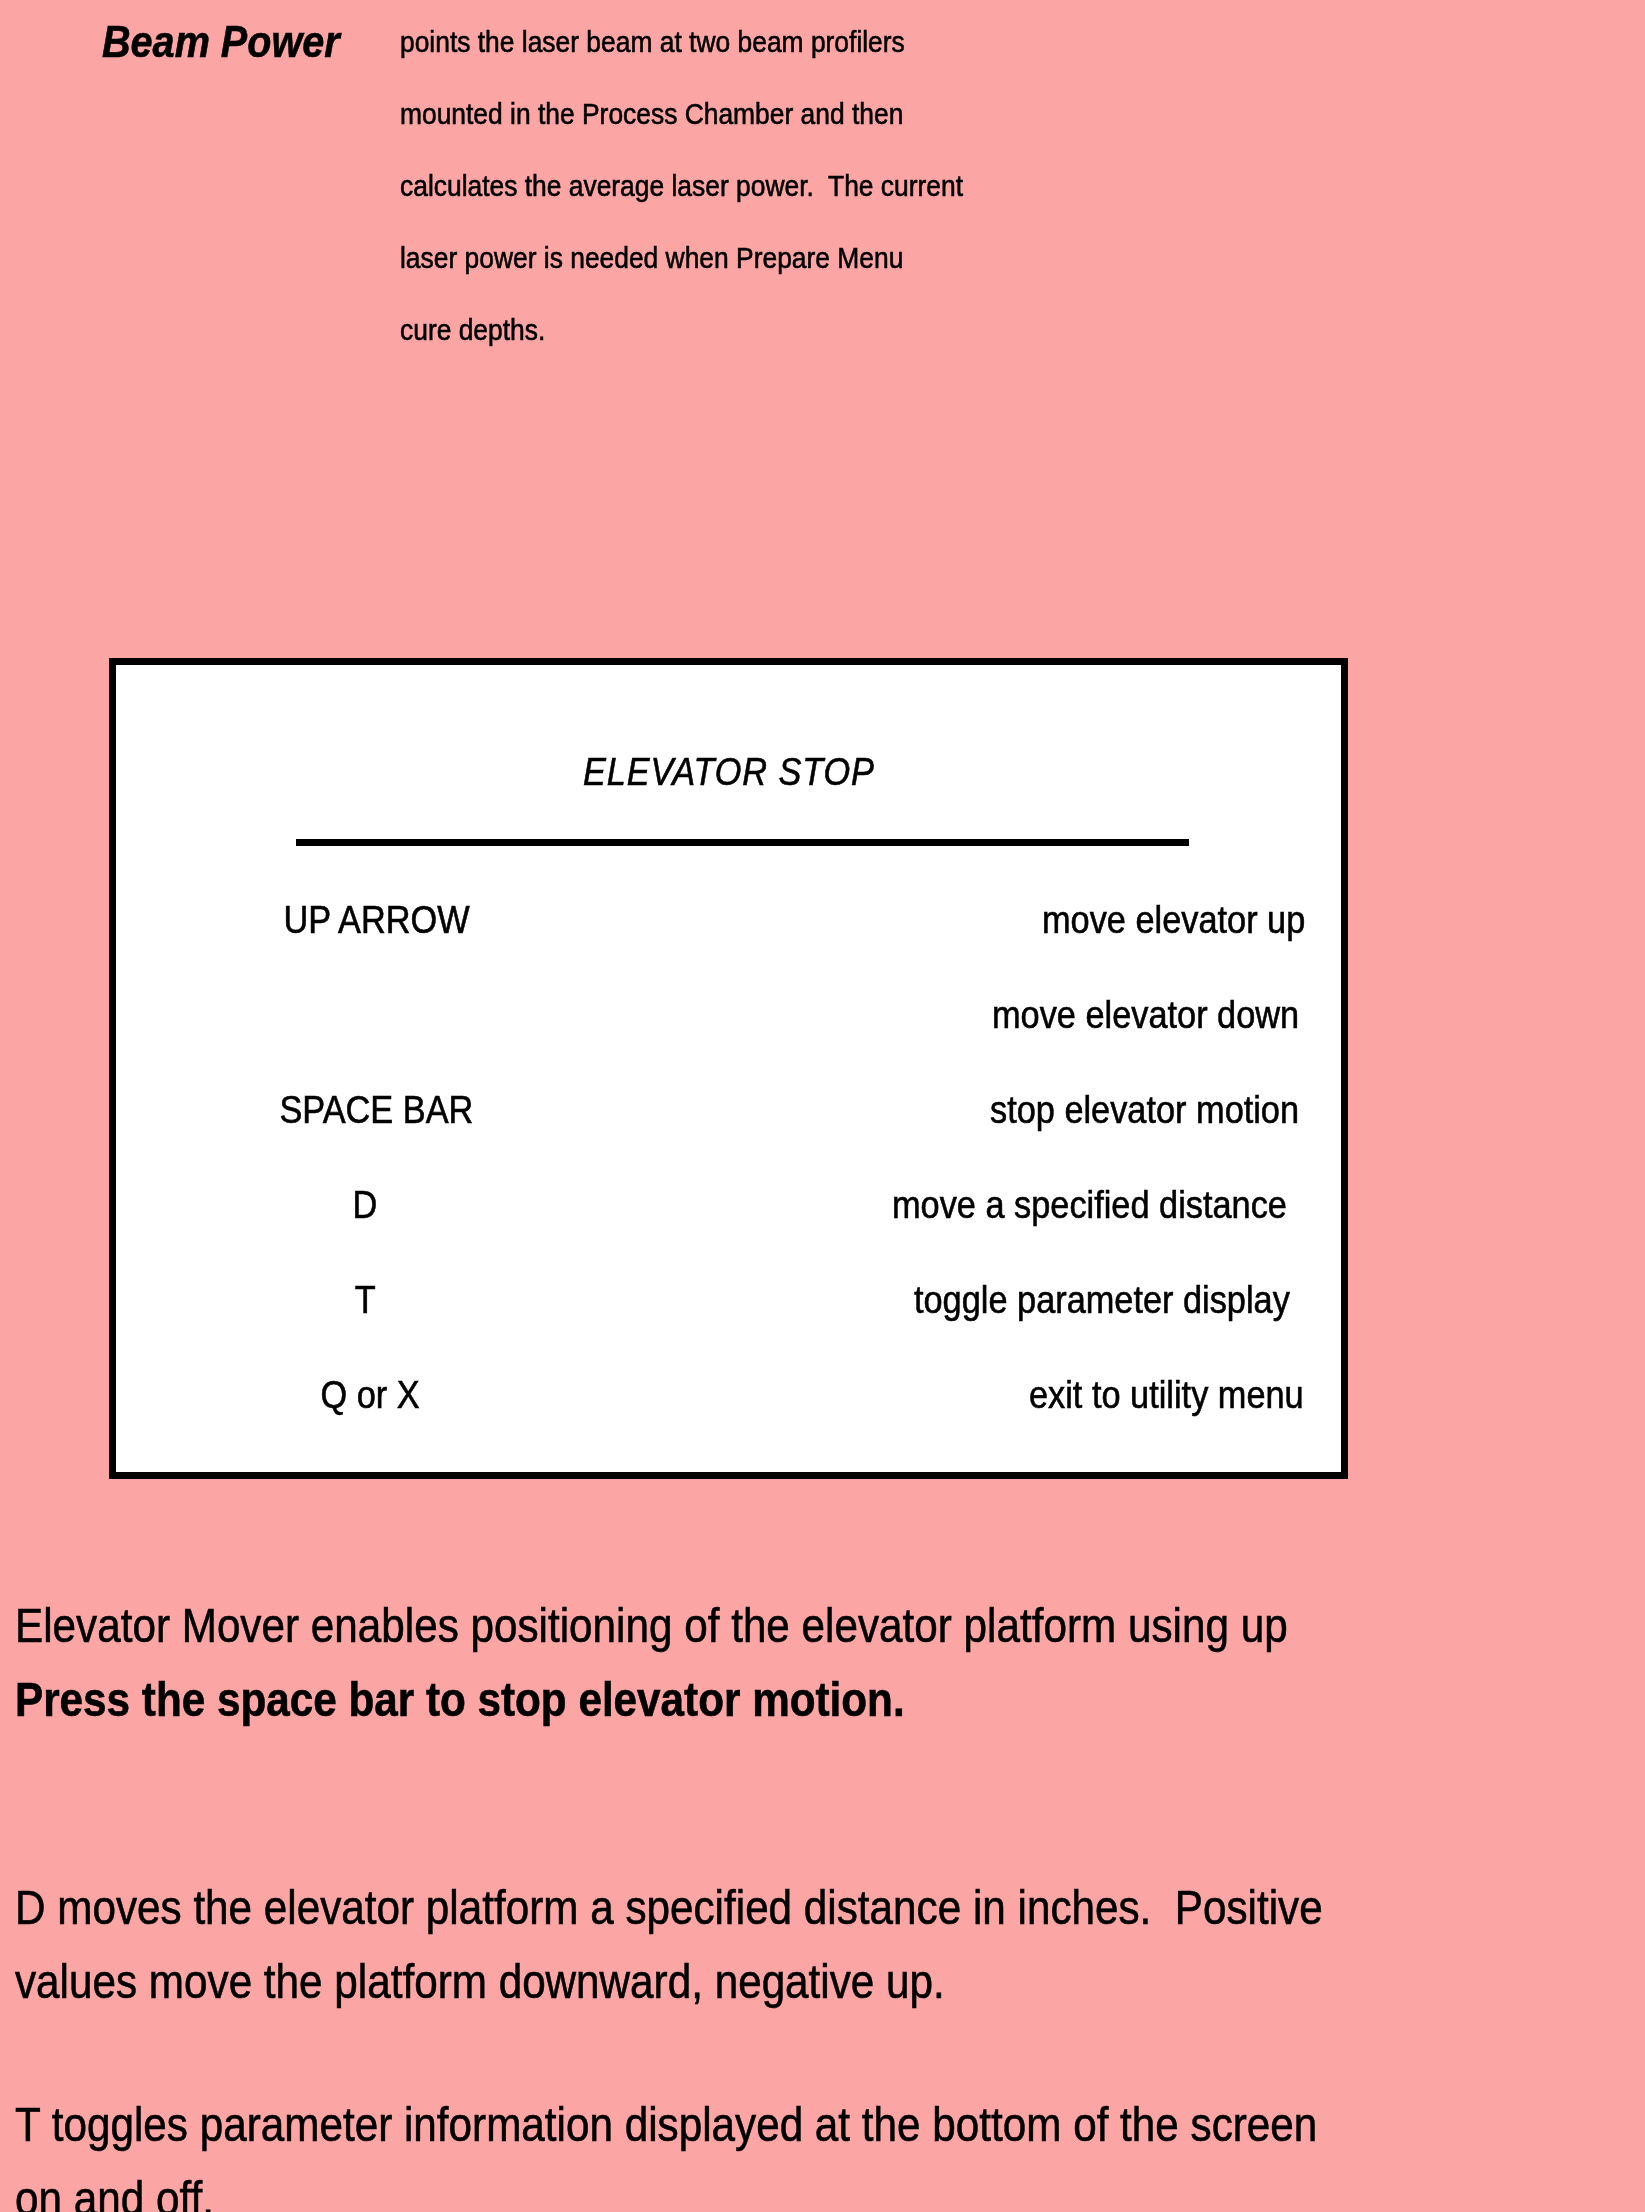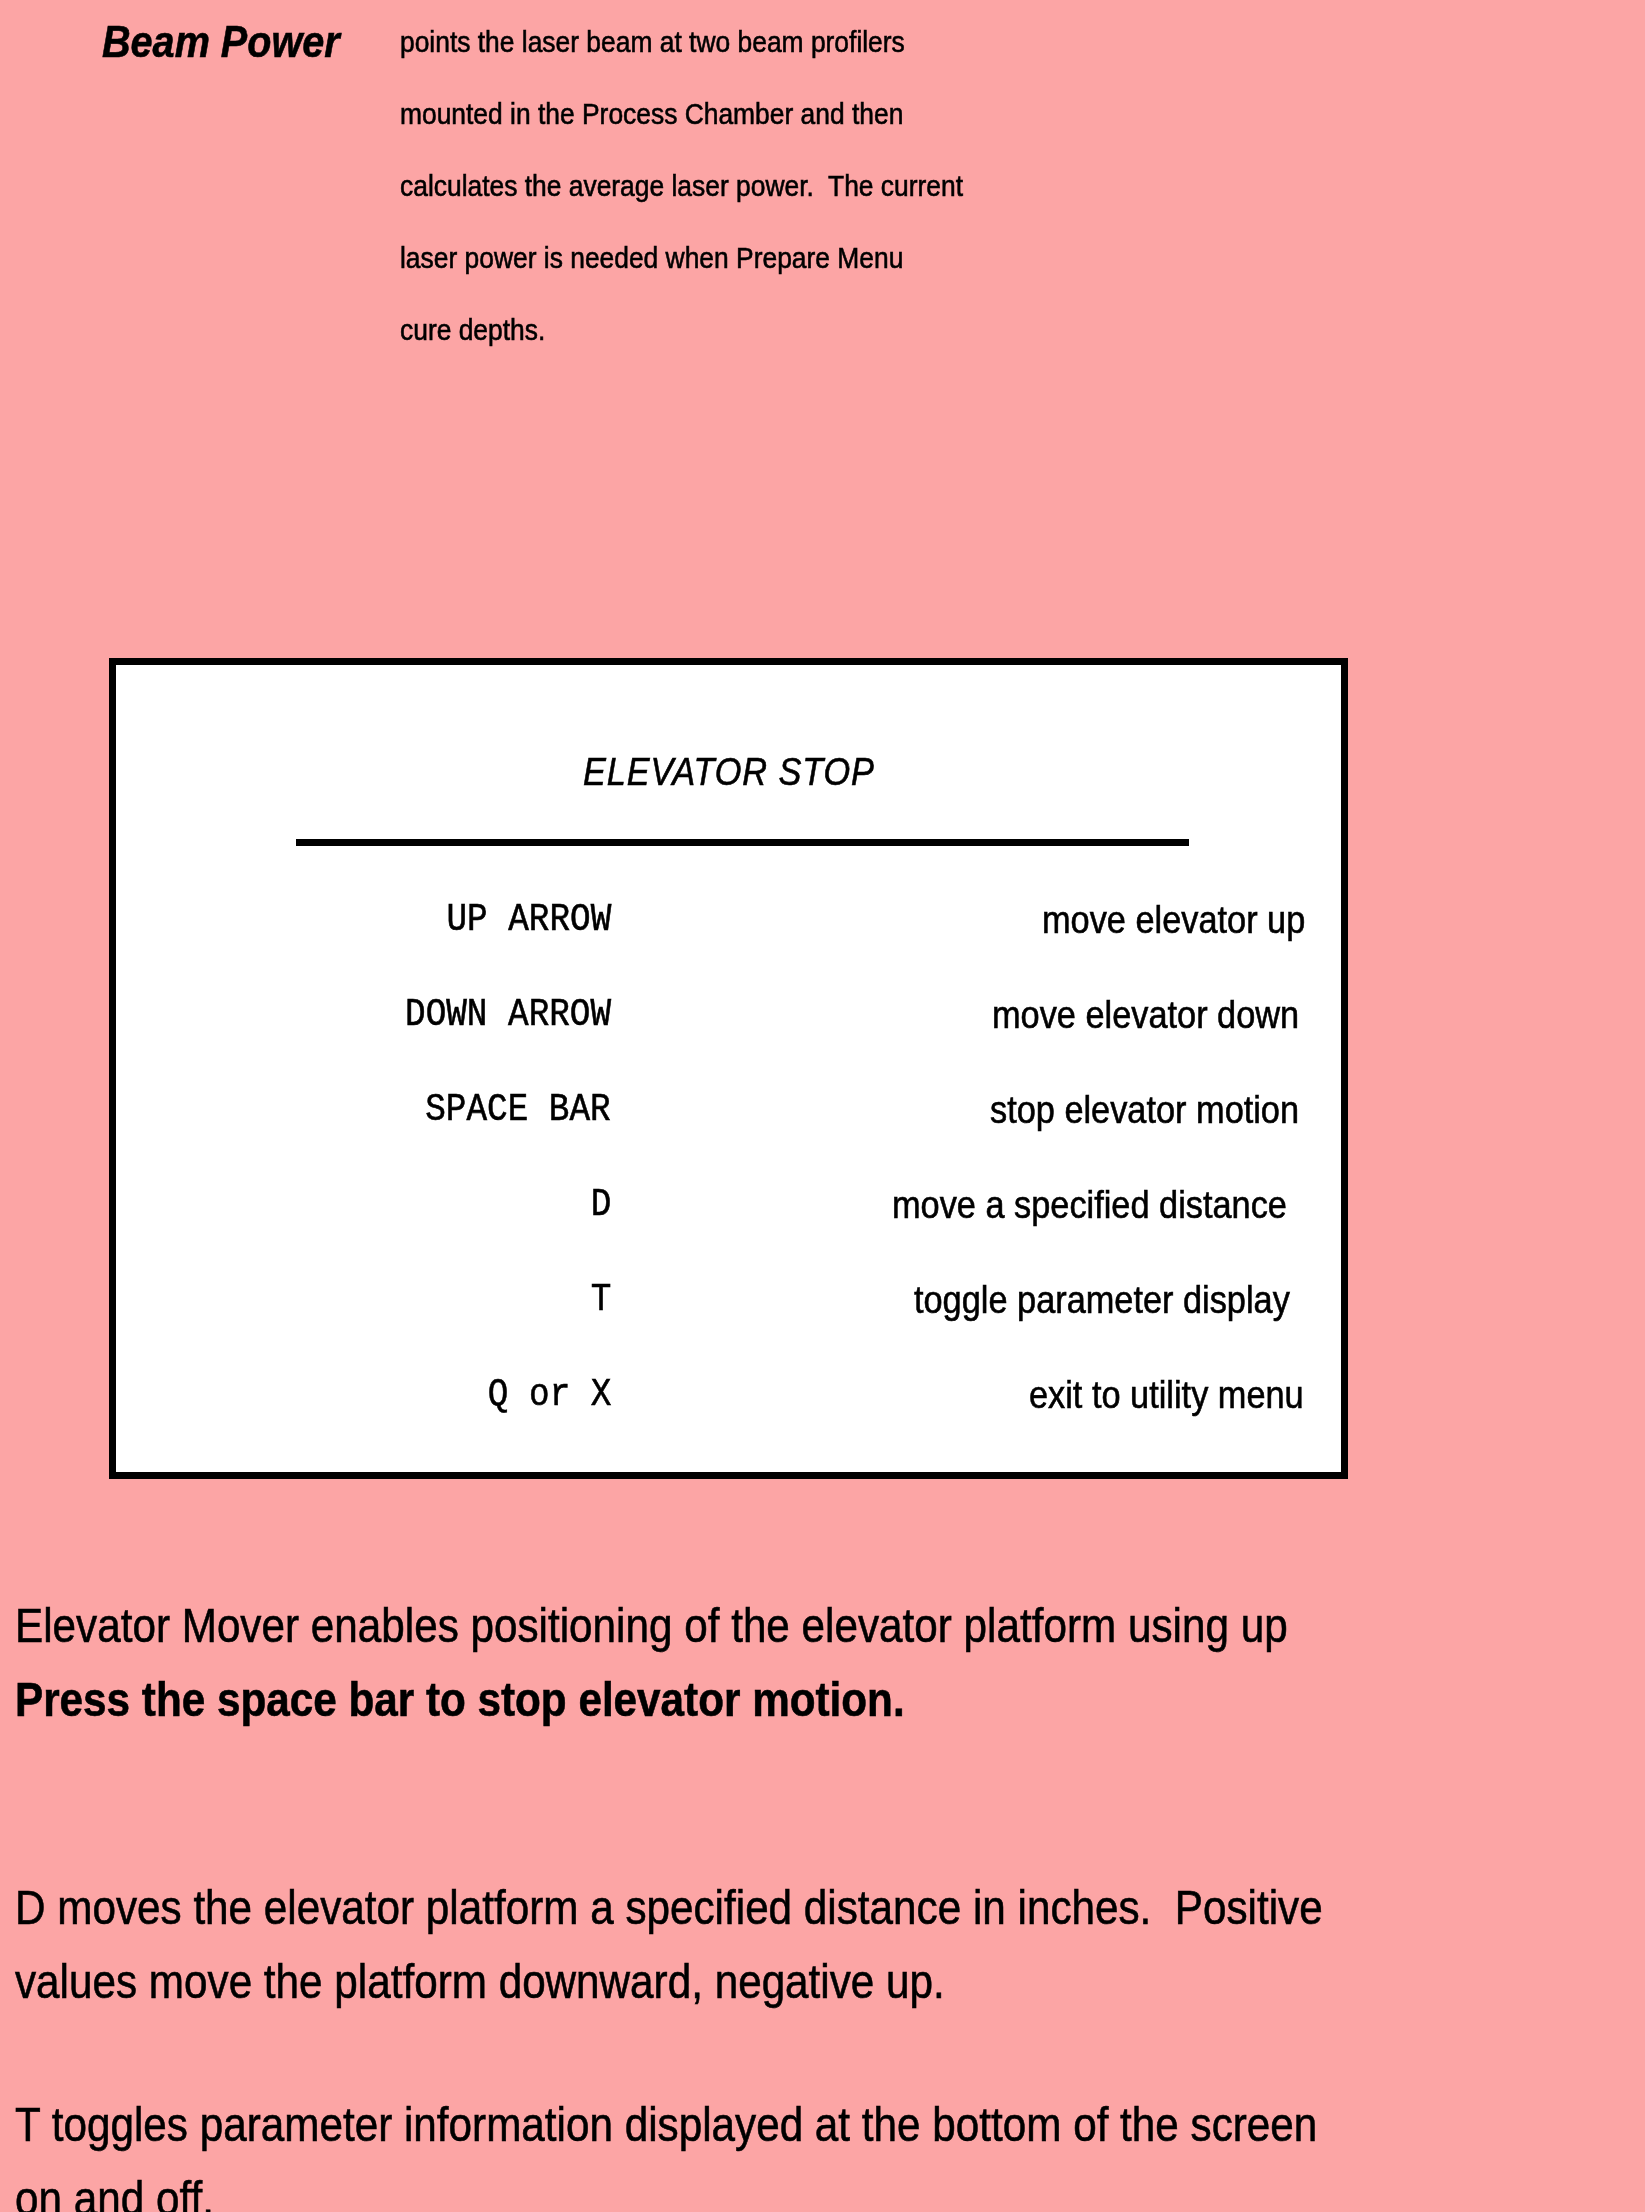--- a/index.html
+++ b/index.html
@@ -76,21 +76,21 @@
     background: #000000;
   }
   .screen-table { margin-top: 27px; }
   .screen-row {
     display: grid;
     grid-template-columns: 495px 80px 1fr;
     height: 95px;
     align-items: center;
     font-size: 39px;
   }
-  .screen-row .key   { grid-column: 1; text-align: right; font-family: Liberation Mono, monospace; }
+  .screen-row .key   { grid-column: 1; text-align: center; }
   .screen-row .action{ grid-column: 3; text-align: right; }
 
   
   .para {
     position: absolute;
     left: 14.6px;
     font-size: 48px;
     line-height: 74px;
   }
   .para-elevator { top: 1589px; }
@@ -119,21 +119,20 @@
     <div class="screen-title">
       <span class="cx cx-center">ELEVATOR STOP</span>
     </div>
     <div class="screen-rule"></div>
     <div class="screen-table">
       <div class="screen-row">
         <div class="key"><span class="cx cx-right">UP ARROW</span></div>
         <div class="action"><span class="cx">move elevator up</span></div>
       </div>
       <div class="screen-row">
-        <div class="key"><span class="cx cx-right">DOWN ARROW</span></div>
         <div class="action"><span class="cx">move elevator down</span></div>
       </div>
       <div class="screen-row">
         <div class="key"><span class="cx cx-right">SPACE BAR</span></div>
         <div class="action"><span class="cx">stop elevator motion</span></div>
       </div>
       <div class="screen-row">
         <div class="key"><span class="cx cx-right">D</span></div>
         <div class="action"><span class="cx">move a specified distance</span></div>
       </div>

